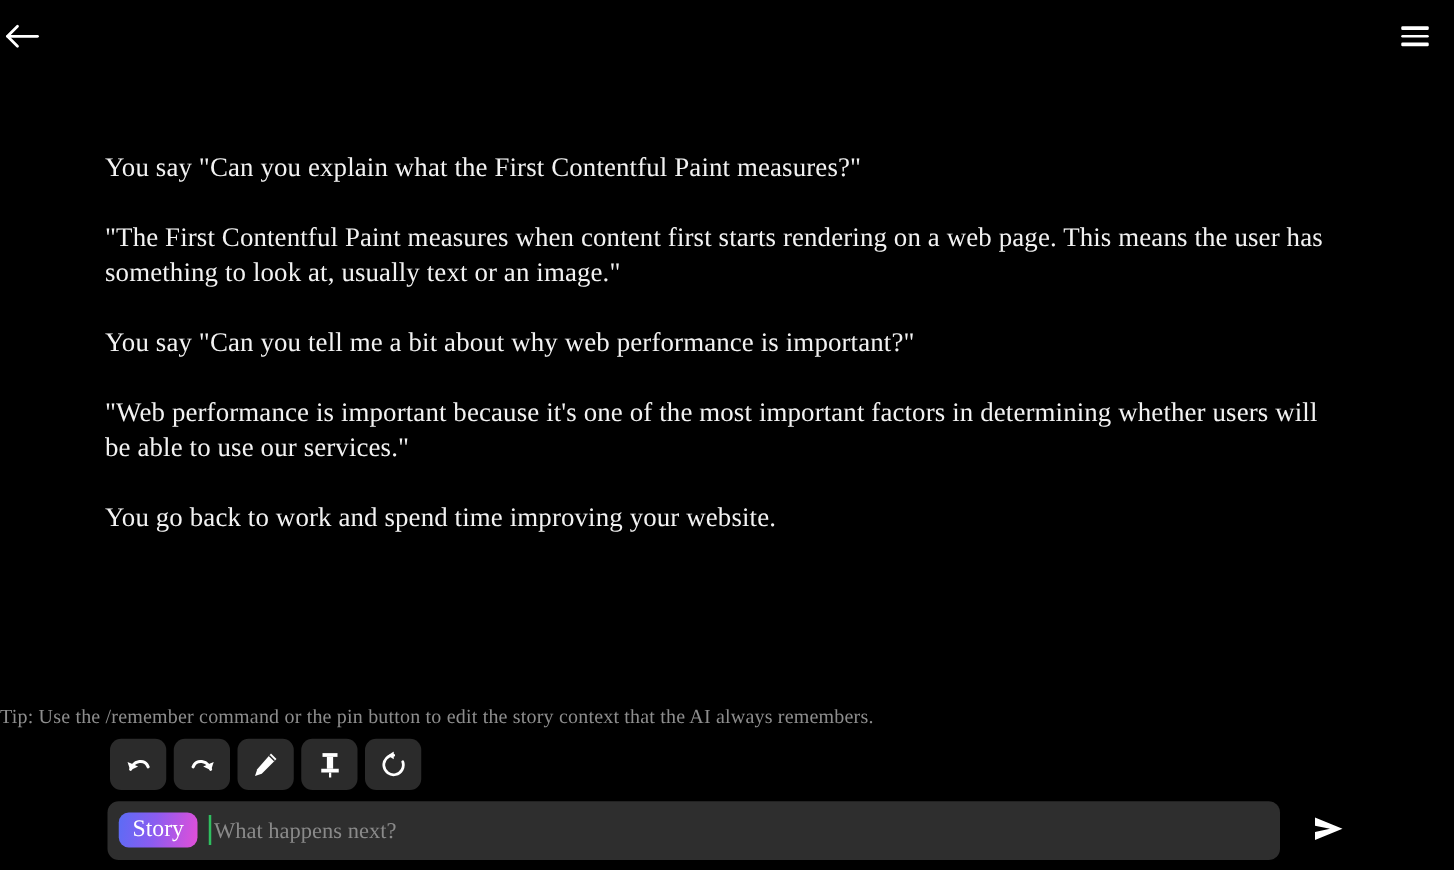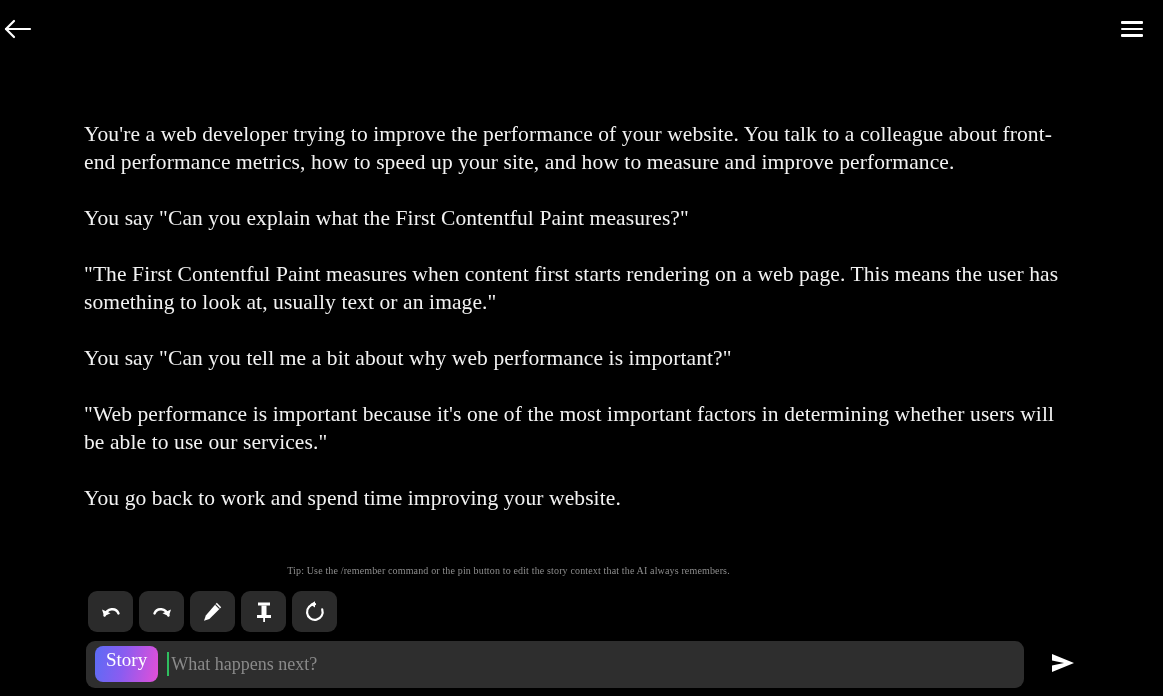--- a/index.html
+++ b/index.html
@@ -75,23 +75,22 @@
     letter-spacing: 0.1px;
   }
   .story p:last-child { margin-bottom: 7px; }
 
   
   .tip {
     position: absolute;
     left: 0;
     top: 565px;
     width: 1017px;
-    text-align: center;
-    font-family: "Liberation Serif", serif;
-    font-size: 10px;
+    font-family: "Liberation Serif", serif;
+    font-size: 16px;
     color: #8d8d8d;
     letter-spacing: 0.15px;
   }
 
   
   .toolbar {
     position: absolute;
     left: 88px;
     top: 591px;
     display: flex;
@@ -127,21 +126,21 @@
     border-radius: 9px;
     display: flex;
     align-items: center;
     padding: 0 8px 0 9px;
   }
   .mode-pill {
     background: linear-gradient(100deg, #5b6cf5 0%, #8b5cf0 45%, #e24fd8 100%);
     color: #ffffff;
     font-family: "Liberation Serif", serif;
     font-size: 19px;
-    padding: 3px 11px 12px 11px;
+    padding: 3px 11px 4px 11px;
     border-radius: 8px;
     line-height: 1.15;
     cursor: pointer;
     white-space: nowrap;
   }
   .caret {
     width: 2px;
     height: 24px;
     background: #2fbf5f;
     margin-left: 9px;
@@ -186,21 +185,20 @@
   <div class="menu-btn" title="Menu">
     <span class="menu-bars">
       <span></span>
         <span></span>
         <span></span>
     </span>
   </div>
 </div>
 
 <div class="story">
-  <p>You're a web developer trying to improve the performance of your website. You talk to a colleague about front-end performance metrics, how to speed up your site, and how to measure and improve performance.</p>
   <p>You say "Can you explain what the First Contentful Paint measures?"</p>
   <p>"The First Contentful Paint measures when content first starts rendering on a web page. This means the user has something to look at, usually text or an image."</p>
   <p>You say "Can you tell me a bit about why web performance is important?"</p>
   <p>"Web performance is important because it's one of the most important factors in determining whether users will be able to use our services."</p>
   <p>You go back to work and spend time improving your website.</p>
 </div>
 
 <div class="tip">Tip: Use the /remember command or the pin button to edit the story context that the AI always remembers.</div>
 
 <div class="toolbar">

